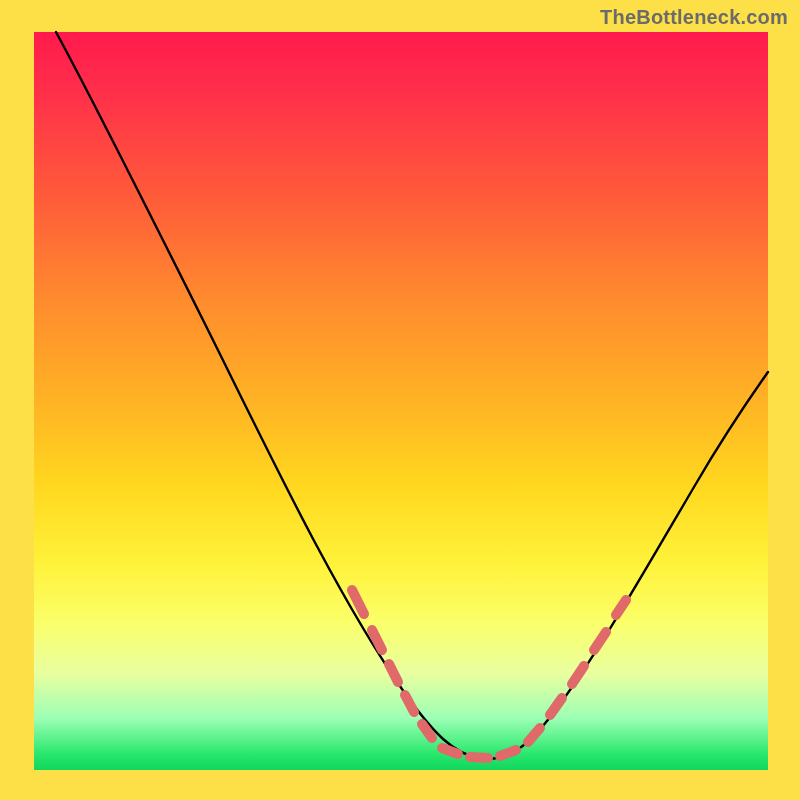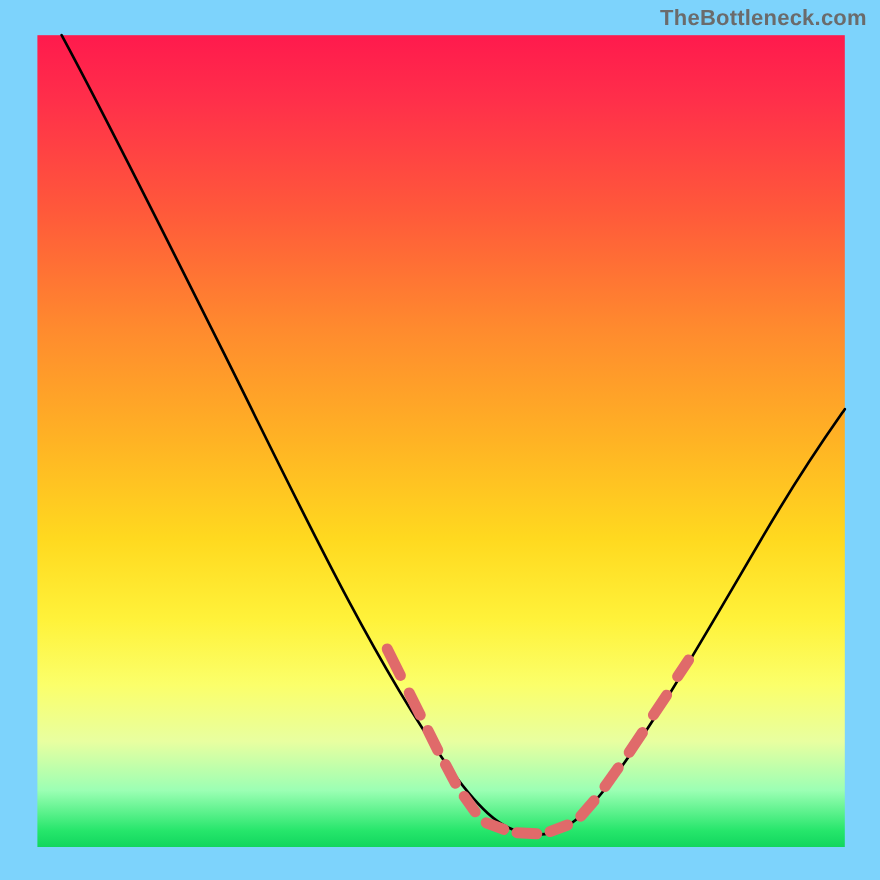--- a/index.html
+++ b/index.html
@@ -9,21 +9,21 @@
     height: 800px;
     background: #000000;
     overflow: hidden;
   }
   .frame {
     position: absolute;
     left: 0;
     top: 0;
     width: 800px;
     height: 800px;
-    background: #7dd3fc;
+    background: #fde047;
   }
   .plot-area {
     position: absolute;
     left: 34px;
     top: 32px;
     width: 734px;
     height: 738px;
     
     background: linear-gradient(to bottom,
       #ff1a4d 0%,

